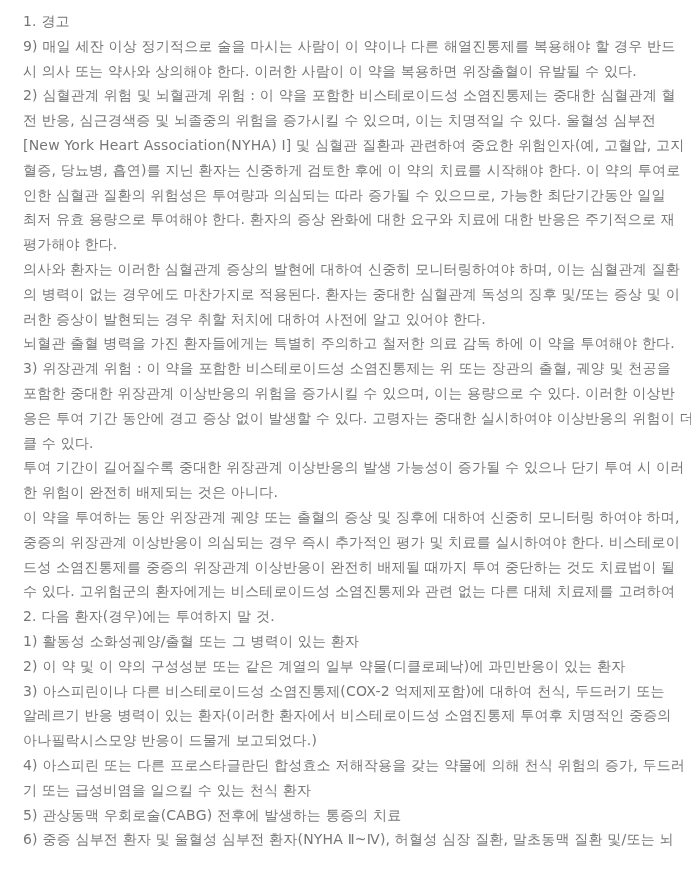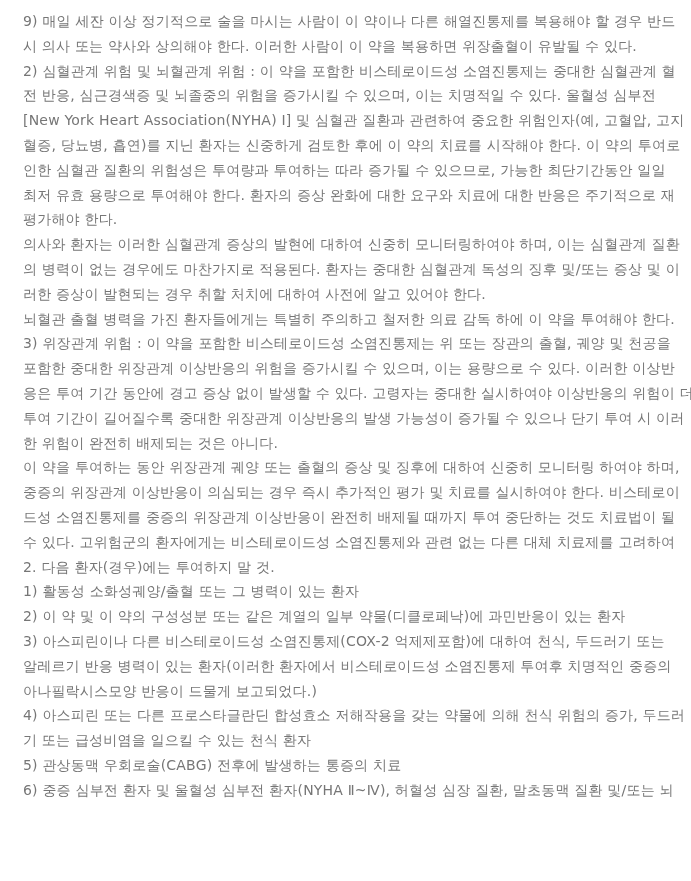--- a/index.html
+++ b/index.html
@@ -28,36 +28,38 @@
     height: 24.8px;
     overflow: visible;
   }
 </style>
 </head>
 <body>
 
 <div class="doc">
   <div>
 
+  <div class="line">1. 경고</div>
       <div class="line">9) 매일 세잔 이상 정기적으로 술을 마시는 사람이 이 약이나 다른 해열진통제를 복용해야 할 경우 반드</div>
       <div class="line">시 의사 또는 약사와 상의해야 한다. 이러한 사람이 이 약을 복용하면 위장출혈이 유발될 수 있다.</div>
       <div class="line">2) 심혈관계 위험 및 뇌혈관계 위험 : 이 약을 포함한 비스테로이드성 소염진통제는 중대한 심혈관계 혈</div>
       <div class="line">전 반응, 심근경색증 및 뇌졸중의 위험을 증가시킬 수 있으며, 이는 치명적일 수 있다. 울혈성 심부전</div>
       <div class="line">[New York Heart Association(NYHA) Ⅰ] 및 심혈관 질환과 관련하여 중요한 위험인자(예, 고혈압, 고지</div>
       <div class="line">혈증, 당뇨병, 흡연)를 지닌 환자는 신중하게 검토한 후에 이 약의 치료를 시작해야 한다. 이 약의 투여로</div>
-      <div class="line">인한 심혈관 질환의 위험성은 투여량과 투여하는 따라 증가될 수 있으므로, 가능한 최단기간동안 일일</div>
+      <div class="line">인한 심혈관 질환의 위험성은 투여량과 의심되는 따라 증가될 수 있으므로, 가능한 최단기간동안 일일</div>
       <div class="line">최저 유효 용량으로 투여해야 한다. 환자의 증상 완화에 대한 요구와 치료에 대한 반응은 주기적으로 재</div>
       <div class="line">평가해야 한다.</div>
       <div class="line">의사와 환자는 이러한 심혈관계 증상의 발현에 대하여 신중히 모니터링하여야 하며, 이는 심혈관계 질환</div>
       <div class="line">의 병력이 없는 경우에도 마찬가지로 적용된다. 환자는 중대한 심혈관계 독성의 징후 및/또는 증상 및 이</div>
       <div class="line">러한 증상이 발현되는 경우 취할 처치에 대하여 사전에 알고 있어야 한다.</div>
       <div class="line">뇌혈관 출혈 병력을 가진 환자들에게는 특별히 주의하고 철저한 의료 감독 하에 이 약을 투여해야 한다.</div>
       <div class="line">3) 위장관계 위험 : 이 약을 포함한 비스테로이드성 소염진통제는 위 또는 장관의 출혈, 궤양 및 천공을</div>
       <div class="line">포함한 중대한 위장관계 이상반응의 위험을 증가시킬 수 있으며, 이는 용량으로 수 있다. 이러한 이상반</div>
       <div class="line">응은 투여 기간 동안에 경고 증상 없이 발생할 수 있다. 고령자는 중대한 실시하여야 이상반응의 위험이 더</div>
+      <div class="line">클 수 있다.</div>
       <div class="line">투여 기간이 길어질수록 중대한 위장관계 이상반응의 발생 가능성이 증가될 수 있으나 단기 투여 시 이러</div>
       <div class="line">한 위험이 완전히 배제되는 것은 아니다.</div>
       <div class="line">이 약을 투여하는 동안 위장관계 궤양 또는 출혈의 증상 및 징후에 대하여 신중히 모니터링 하여야 하며,</div>
       <div class="line">중증의 위장관계 이상반응이 의심되는 경우 즉시 추가적인 평가 및 치료를 실시하여야 한다. 비스테로이</div>
       <div class="line">드성 소염진통제를 중증의 위장관계 이상반응이 완전히 배제될 때까지 투여 중단하는 것도 치료법이 될</div>
       <div class="line">수 있다. 고위험군의 환자에게는 비스테로이드성 소염진통제와 관련 없는 다른 대체 치료제를 고려하여</div>
       <div class="line">2. 다음 환자(경우)에는 투여하지 말 것.</div>
       <div class="line">1) 활동성 소화성궤양/출혈 또는 그 병력이 있는 환자</div>
       <div class="line">2) 이 약 및 이 약의 구성성분 또는 같은 계열의 일부 약물(디클로페낙)에 과민반응이 있는 환자</div>
       <div class="line">3) 아스피린이나 다른 비스테로이드성 소염진통제(COX-2 억제제포함)에 대하여 천식, 두드러기 또는</div>

